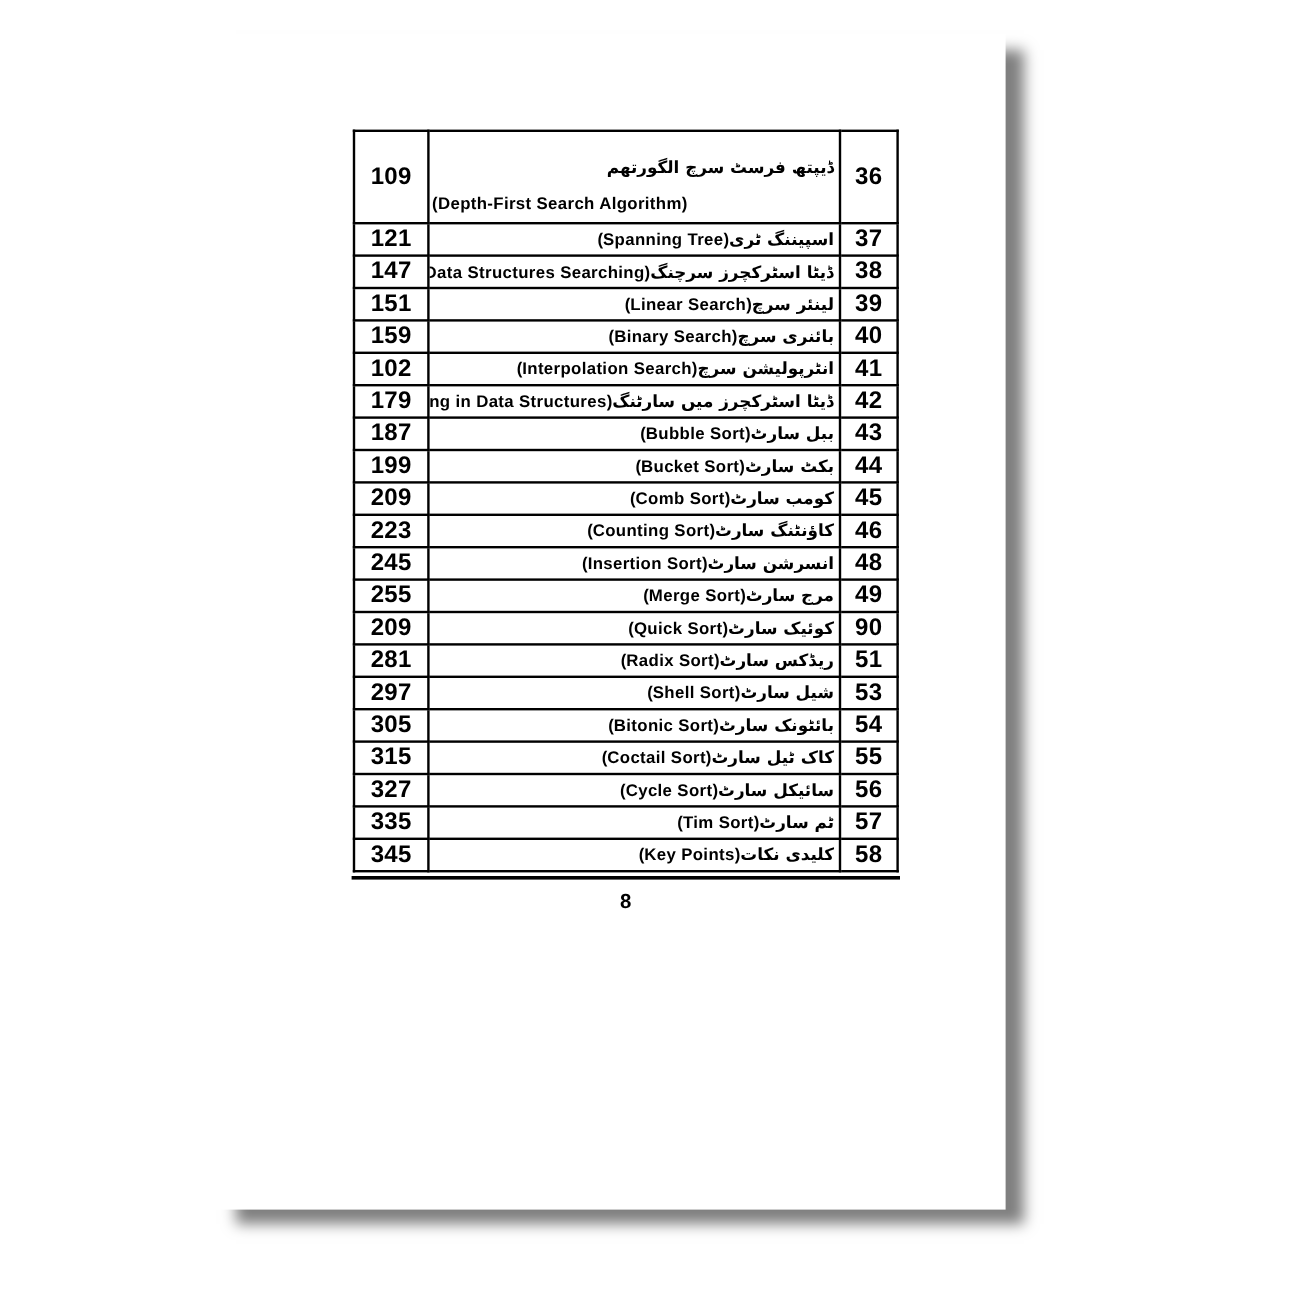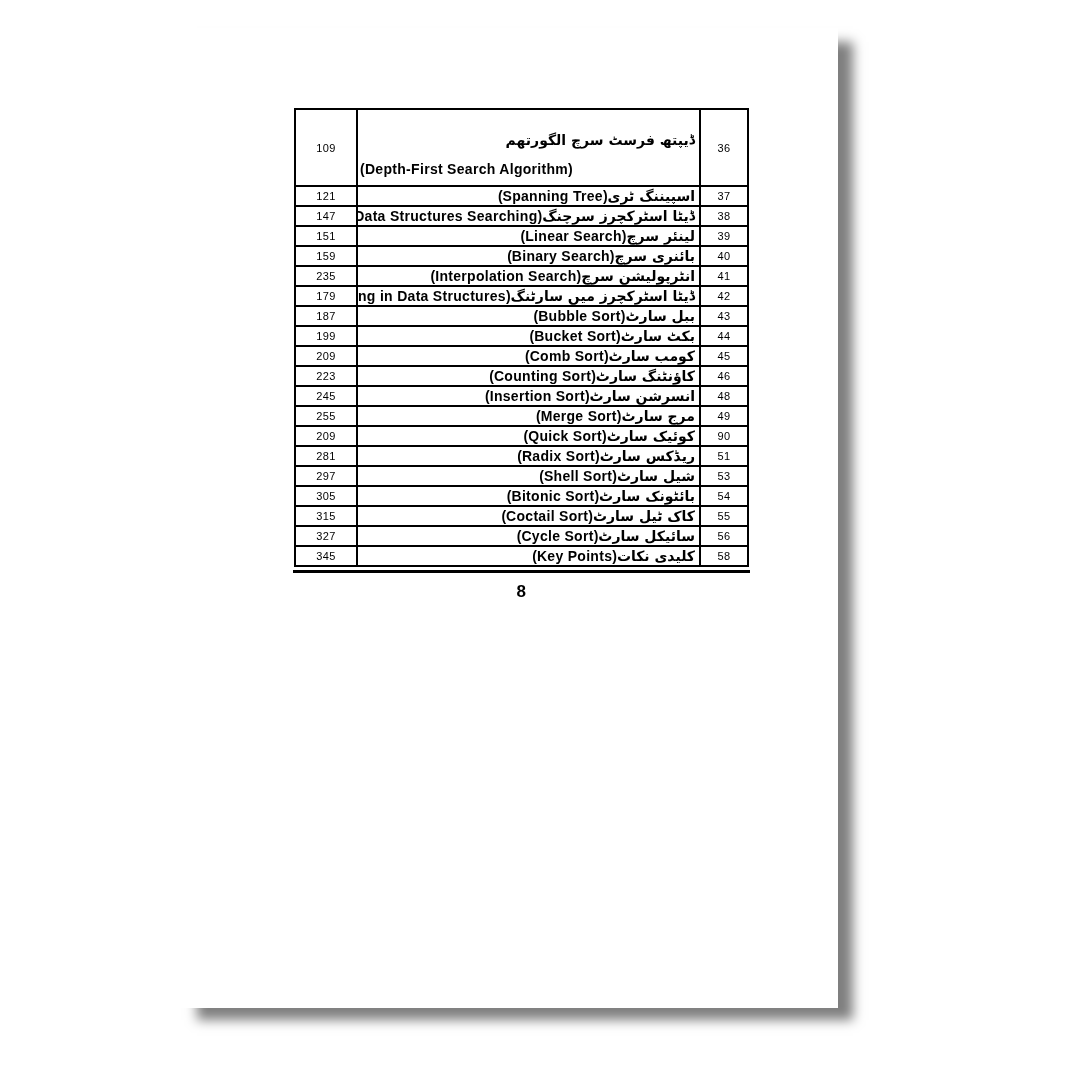--- a/index.html
+++ b/index.html
@@ -46,22 +46,22 @@
     white-space: nowrap;
     vertical-align: middle;
   }
   col.c-page   { width: 62px; }
   col.c-title  { width: 343px; }
   col.c-serial { width: 48px; }
   tr.toc-row { height: 14px; }
   tr.toc-row.tall { height: 64px; }
   td.page-no, td.serial {
     text-align: center;
-    font-weight: normal;
-    font-size: 11px;
+    font-weight: bold;
+    font-size: 20px;
     letter-spacing: 0.3px;
   }
   td.title {
     direction: rtl;
     text-align: right;
     padding: 1px 4px 1px 2px;
     font-weight: bold;
     font-size: 14px;
   }
   .urdu {
@@ -143,21 +143,21 @@
 
   <tr class="toc-row">
     <td class="page-no">159</td>
     <td class="title">
       <span class="urdu">بائنری سرچ</span><span class="eng">(Binary Search)</span>
     </td>
     <td class="serial">40</td>
   </tr>
 
   <tr class="toc-row">
-    <td class="page-no">235</td>
+    <td class="page-no">102</td>
     <td class="title">
       <span class="urdu">انٹرپولیشن سرچ</span><span class="eng">(Interpolation Search)</span>
     </td>
     <td class="serial">41</td>
   </tr>
 
   <tr class="toc-row">
     <td class="page-no">179</td>
     <td class="title">
       <span class="urdu">ڈیٹا اسٹرکچرز میں سارٹنگ</span><span class="eng">(Sorting in Data Structures)</span>
@@ -256,20 +256,27 @@
   </tr>
 
   <tr class="toc-row">
     <td class="page-no">327</td>
     <td class="title">
       <span class="urdu">سائیکل سارٹ</span><span class="eng">(Cycle Sort)</span>
     </td>
     <td class="serial">56</td>
   </tr>
 
+  <tr class="toc-row">
+    <td class="page-no">335</td>
+    <td class="title">
+      <span class="urdu">ٹم سارٹ</span><span class="eng">(Tim Sort)</span>
+    </td>
+    <td class="serial">57</td>
+  </tr>
 
   <tr class="toc-row">
     <td class="page-no">345</td>
     <td class="title">
       <span class="urdu">کلیدی نکات</span><span class="eng">(Key Points)</span>
     </td>
     <td class="serial">58</td>
   </tr>
 </tbody>
       </table>

